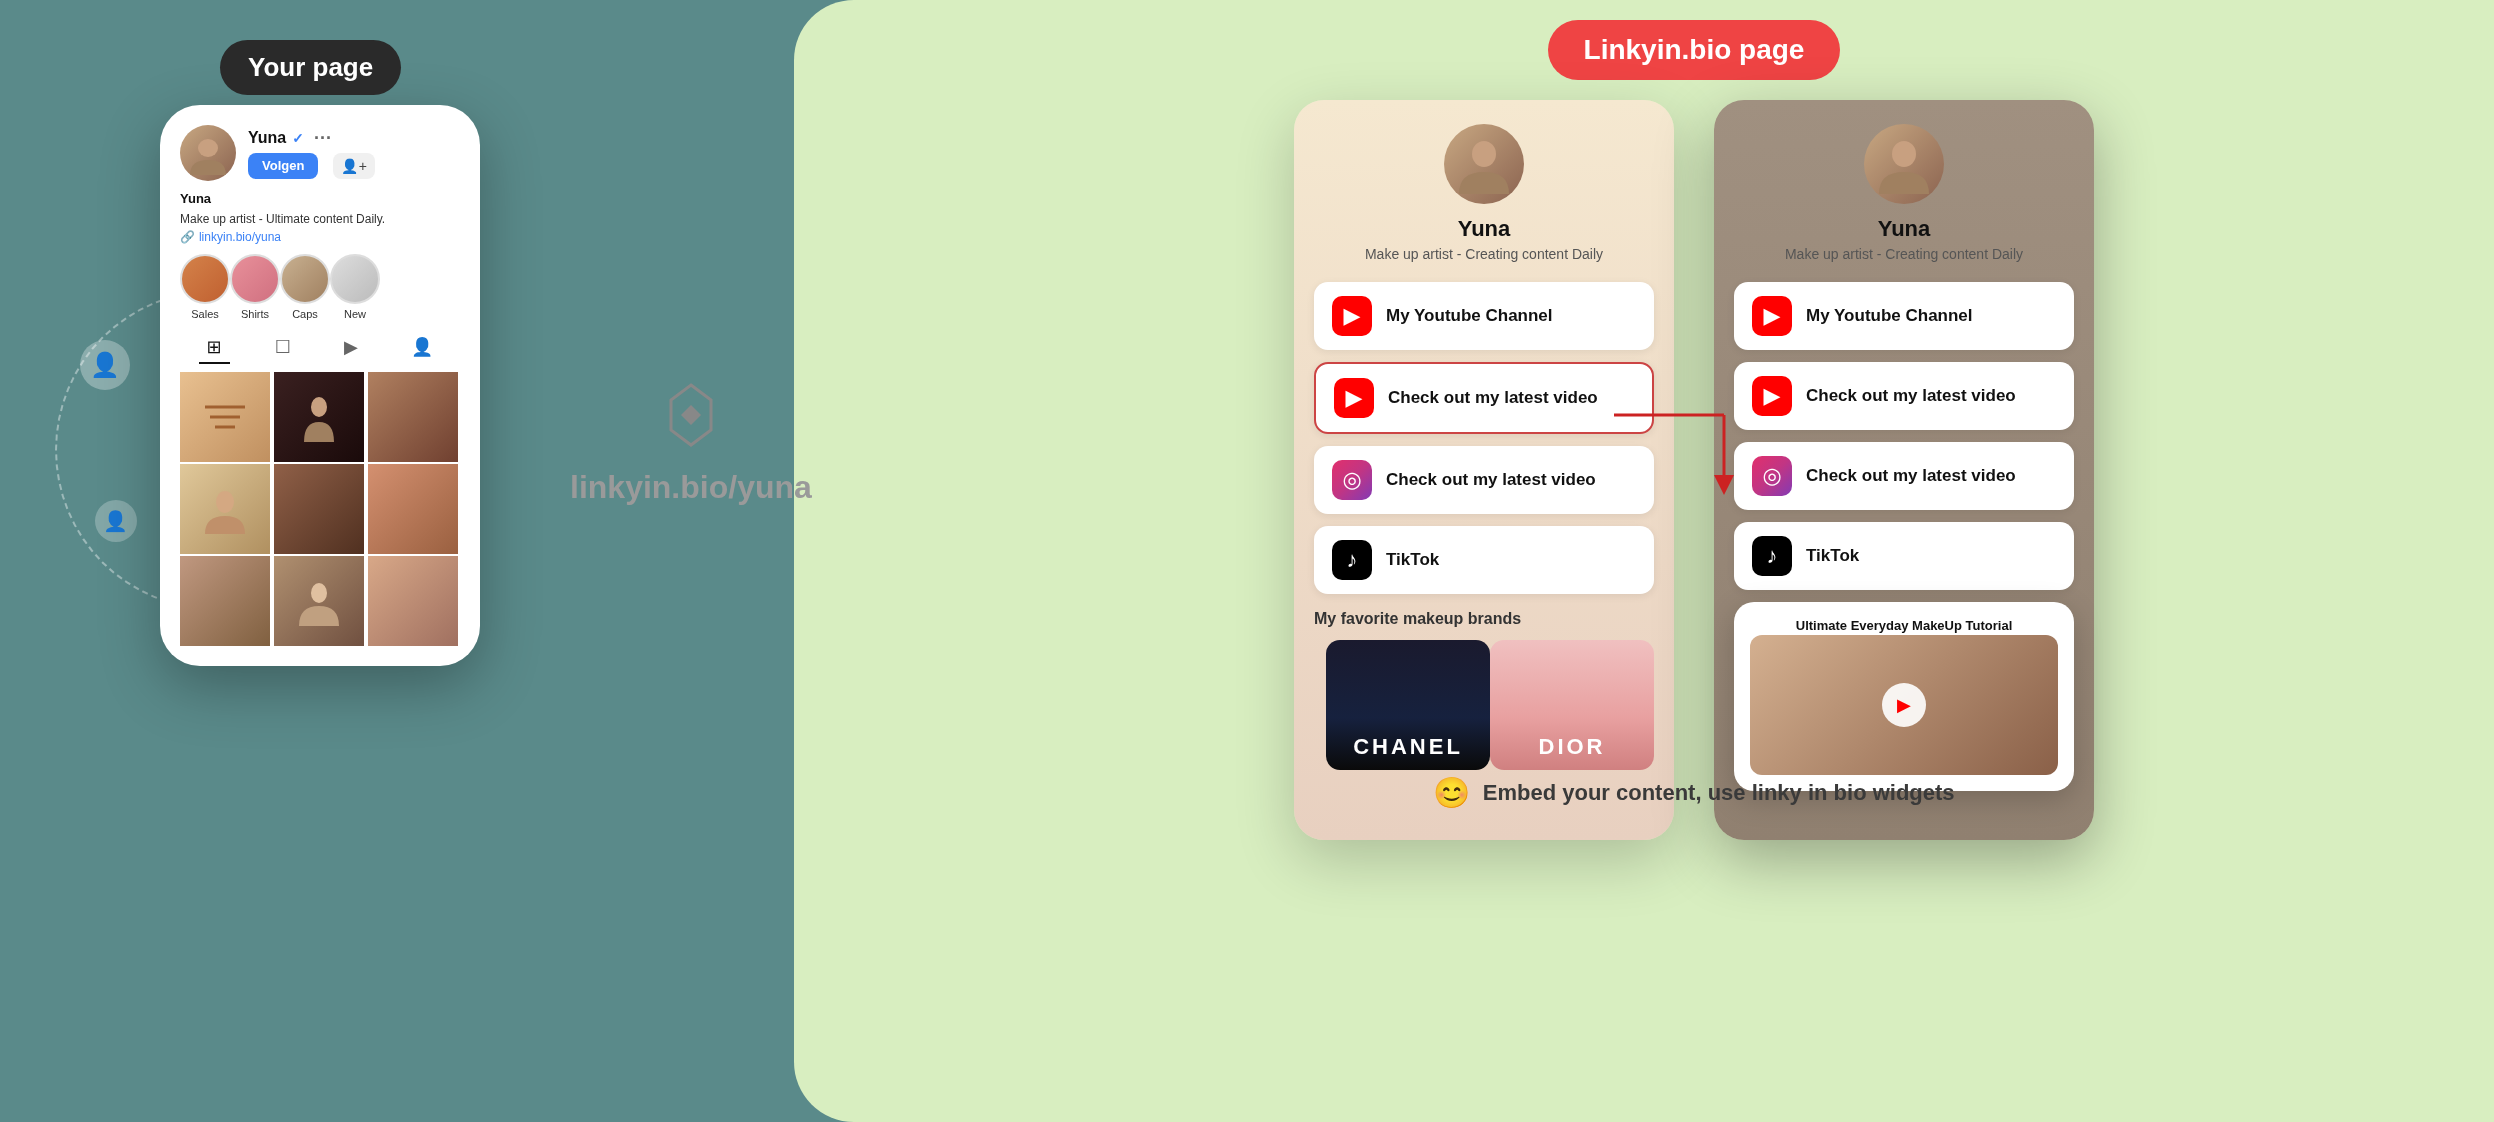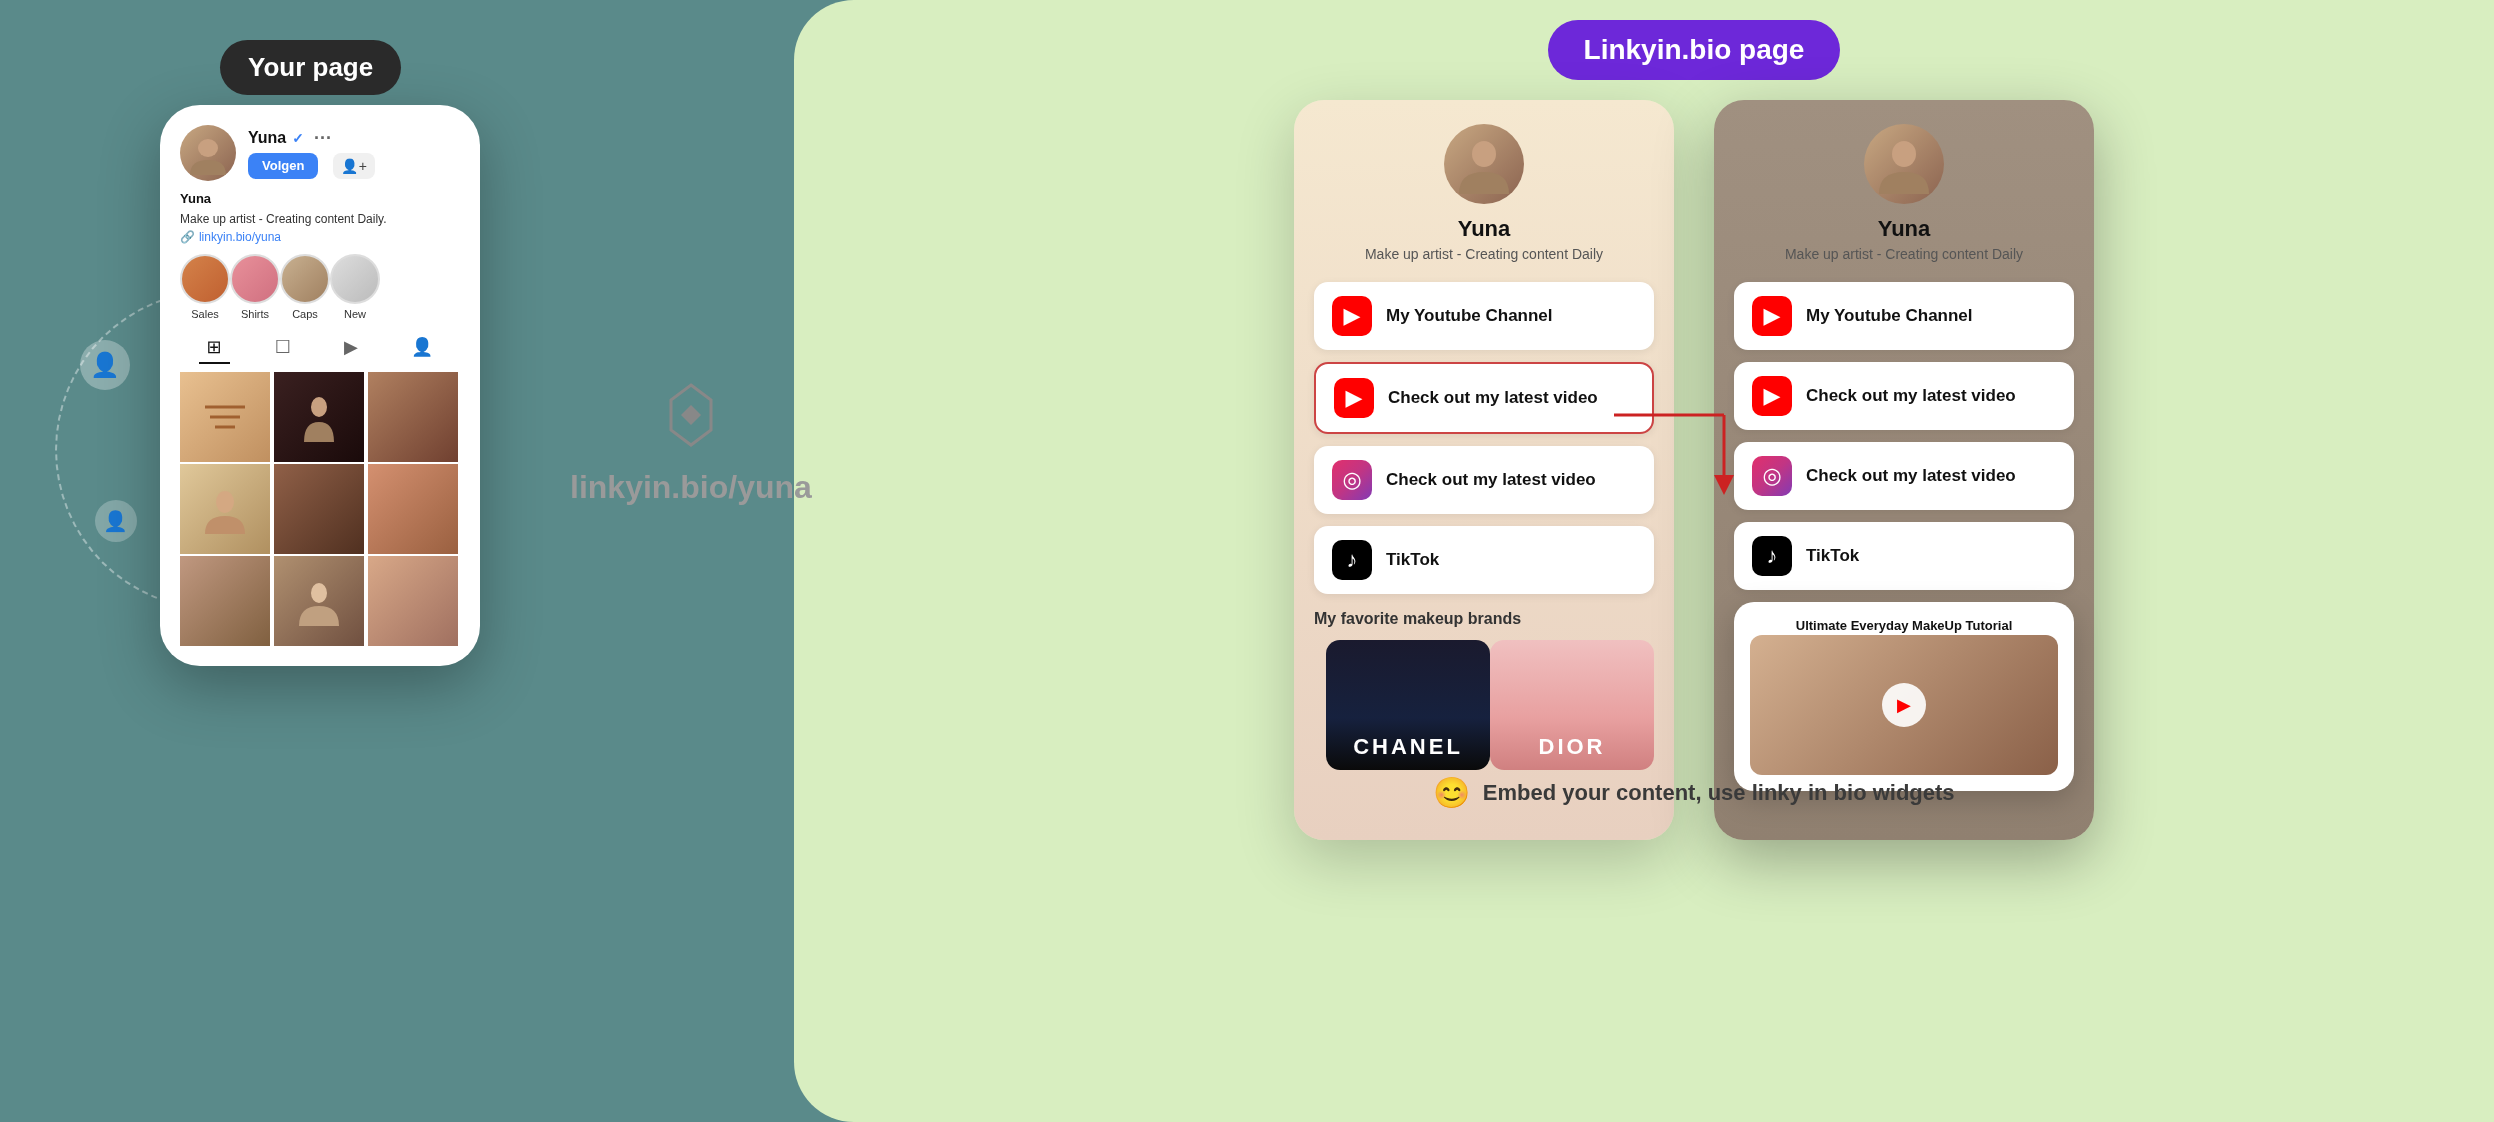--- a/index.html
+++ b/index.html
@@ -296,21 +296,21 @@
       right: 50px;
       top: 20px;
       width: 1500px;
       display: flex;
       flex-direction: column;
       align-items: center;
     }
 
     
     .linkyin-badge {
-      background: #6d28d9;
+      background: #ef4444;
       color: white;
       border-radius: 30px;
       padding: 14px 36px;
       font-size: 28px;
       font-weight: 700;
       margin-bottom: 20px;
       display: inline-block;
     }
 
     .phones-row {
@@ -557,21 +557,21 @@
           <span class="dots-menu">···</span>
         </div>
         <div style="display:flex;gap:15px;margin-top:4px">
           <button class="follow-btn">Volgen</button>
           <button class="add-person-btn">👤+</button>
         </div>
       </div>
     </div>
 
     <div class="bio-section">Yuna</div>
-    <div class="bio-desc">Make up artist - Creating content Daily.</div>
+    <div class="bio-desc">Make up artist - Ultimate content Daily.</div>
     <div class="bio-link">
       <span>🔗</span>
       <span>linkyin.bio/yuna</span>
     </div>
 
     <div class="highlights-row">
       <div class="highlight-item">
         <div class="highlight-circle h1"></div>
         <span class="highlight-label">Sales</span>
       </div>

